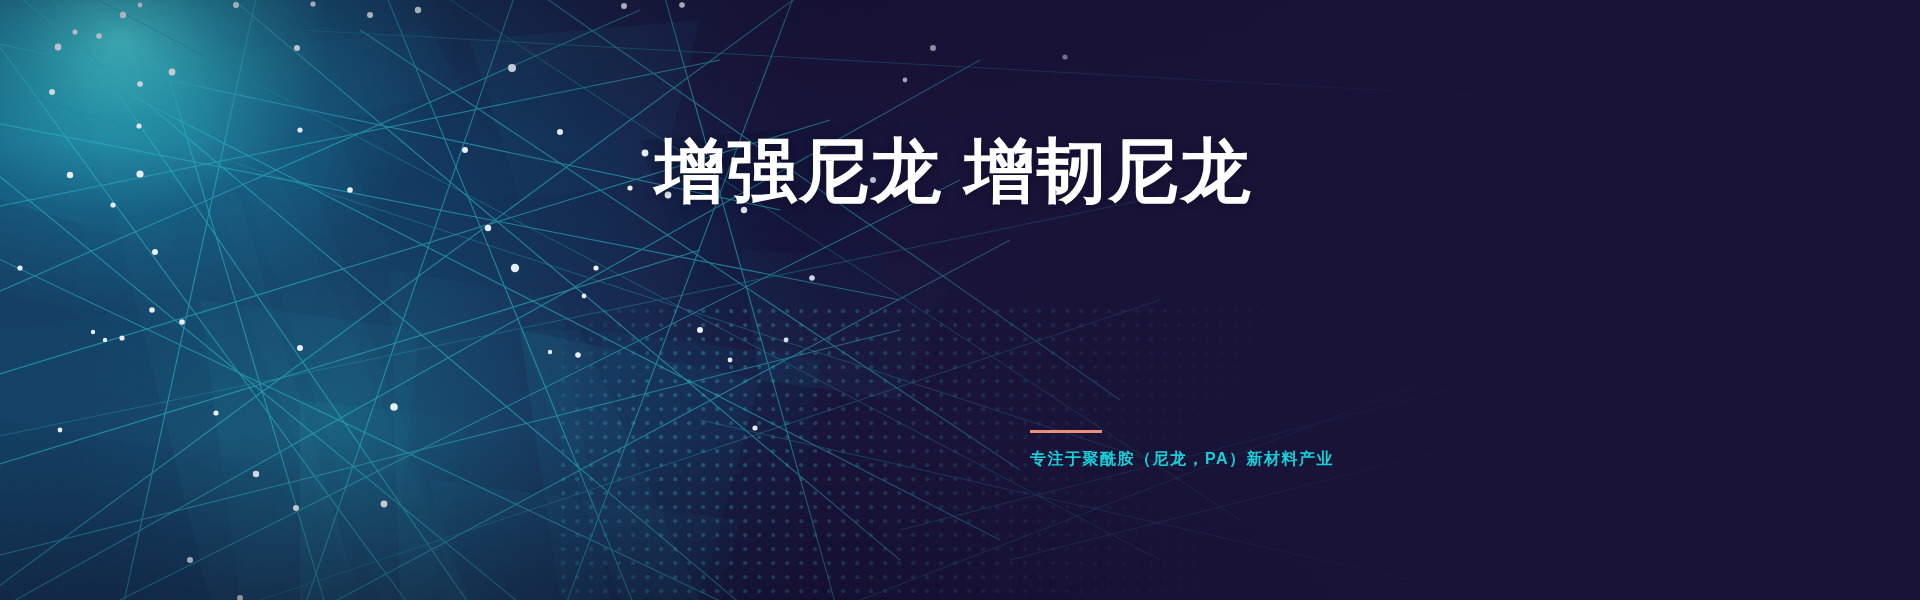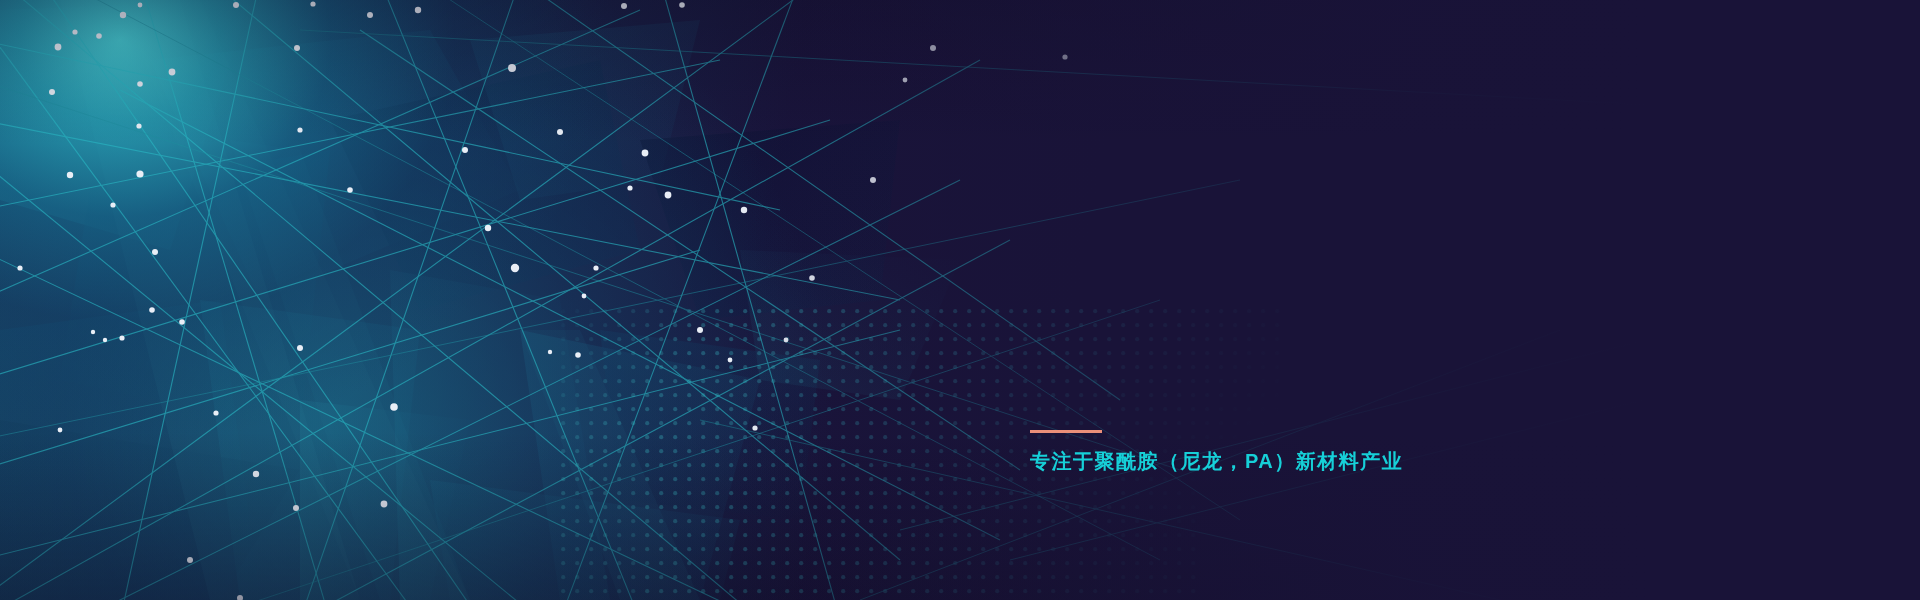--- a/index.html
+++ b/index.html
@@ -80,21 +80,21 @@
     width: 460px;
   }
   #accent-rule {
     width: 72px;
     height: 3px;
     background: #ea8f79;
     margin: 0 0 18px 0;
   }
   #subtitle-text {
     color: #16d0d8;
-    font-size: 20px;
+    font-size: 16px;
     font-weight: 700;
     letter-spacing: 1.5px;
     white-space: nowrap;
     line-height: 1;
   }
 </style>
 </head>
 <body>
 
 <div id="banner">
@@ -281,20 +281,21 @@
       <circle cx="60" cy="430" r="2.4"></circle>
       <circle cx="20" cy="268" r="2.6"></circle>
       <circle cx="1065" cy="57" r="2.6"></circle>
     </g>
   </svg>
 
   <div class="layer" id="bg-vignette"></div>
 
   <div id="content">
 
+    <div class="headline" id="headline-1">增强尼龙 增韧尼龙</div>
 
 
     <div id="subtitle-block">
       <div id="accent-rule"></div>
       <div id="subtitle-text">专注于聚酰胺（尼龙，PA）新材料产业</div>
     </div>
 
   </div>
 </div>
 

